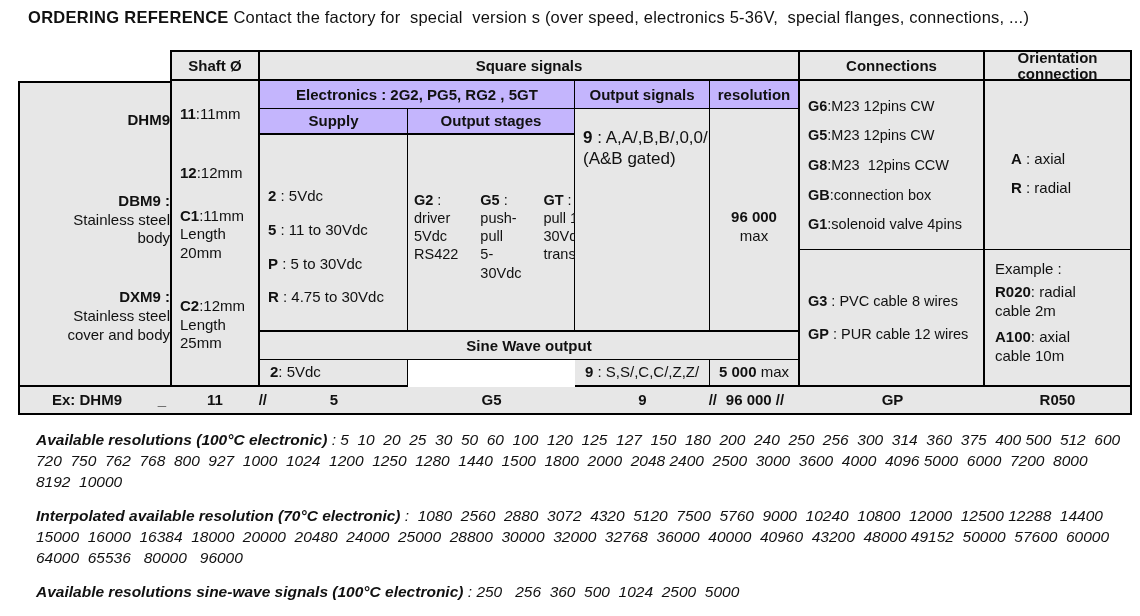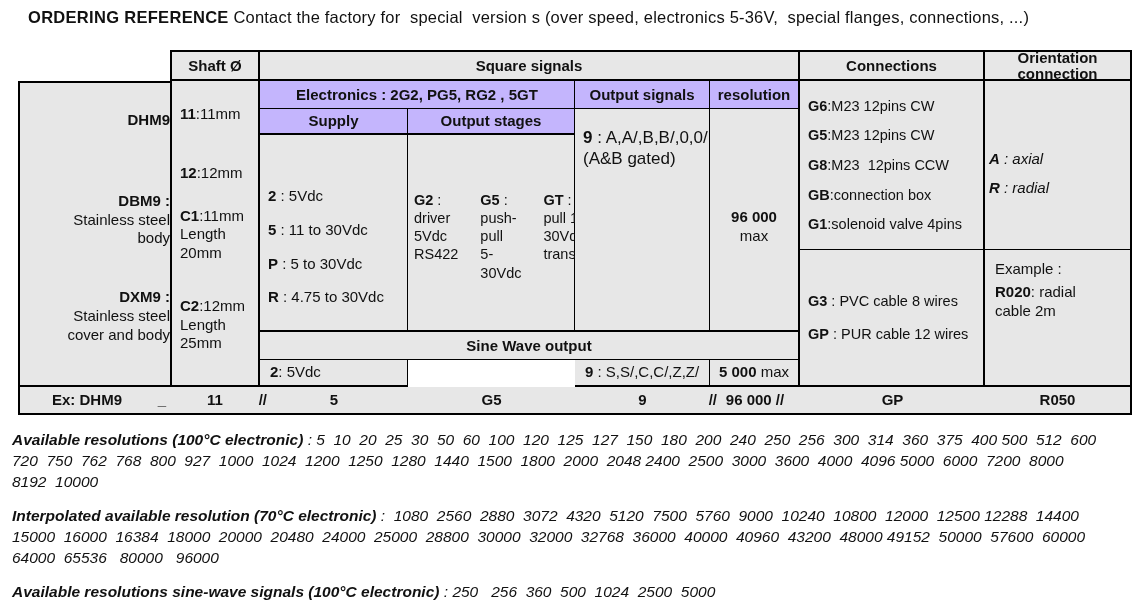--- a/index.html
+++ b/index.html
@@ -32,37 +32,37 @@
   .mb1{margin-top:28px;} .mb2{margin-top:62px;} .mb3{margin-top:40px;}
   .shaft-cell{padding-left:8px;font-size:15px;}
   .sh1{margin-top:24px;} .sh2{margin-top:40px;} .sh3{margin-top:24px;} .sh4{margin-top:34px;}
 
   .supply-body{padding:52px 0 0 8px;display:flex;flex-direction:column;gap:15px;font-size:15px;}
   .stages-body{padding:56px 0 0 6px;display:flex;flex-direction:row;gap:22px;font-size:14.5px;}
   .signals-body{display:flex;flex-direction:column;padding:18px 0 0 8px;font-size:17px;}
   .res-body{display:flex;flex-direction:column;justify-content:center;align-items:center;text-align:center;padding-top:14px;font-size:15px;}
 
   .conn-top{display:flex;flex-direction:column;justify-content:space-evenly;padding:4px 0 4px 8px;font-size:14.5px;}
-  .orient-top{display:flex;flex-direction:column;justify-content:center;gap:10px;padding:18px 0 0 4px;font-size:15px;font-style:italic;}
+  .orient-top{display:flex;flex-direction:column;justify-content:center;gap:10px;padding:18px 0 0 26px;font-size:15px;}
   .conn-bottom{display:flex;flex-direction:column;justify-content:center;gap:14px;padding-left:8px;font-size:14.5px;}
   .orient-bottom{padding:10px 0 0 10px;font-size:15px;}
   .orient-bottom .ex-title{margin-bottom:4px;}
   .orient-bottom .opt{margin-bottom:8px;}
 
   .sine-cell{display:flex;align-items:center;padding-left:10px;font-size:15px;}
   .sine-res{justify-content:center;padding-left:0;}
 
   .ex-row{display:grid;grid-template-columns:150px 90px 148px 167px 135px 90px 185px 145px;font-weight:bold;font-size:15px;}
   .exseg{position:relative;display:flex;align-items:center;justify-content:center;white-space:nowrap;}
   .exseg .sep{position:absolute;right:-7px;z-index:2;}
   .exseg-first{justify-content:flex-start;padding-left:32px;}
   .exseg-first .sep{right:4px;}
 
   
-  .notes{position:absolute;left:12px;top:430px;width:1086px;font-style:italic;font-size:15.5px;line-height:1.35;}
+  .notes{position:absolute;left:36px;top:430px;width:1086px;font-style:italic;font-size:15.5px;line-height:1.35;}
   .note{margin-bottom:13px;}
   .note-label{font-weight:bold;}
   .note-values{white-space:pre-wrap;}
 </style>
 </head>
 <body>
 
 <div class="title"><b>ORDERING REFERENCE</b><span> Contact the factory for  special  version s (over speed, electronics 5-36V,  special flanges, connections, ...)</span></div>
 
 <div class="otable">
@@ -132,20 +132,22 @@
   </div>
 
   <div class="cell conn-bottom br2 bb2" style="grid-area:5/7/8/8">
     <div class="opt"><b>G3</b><span> : PVC cable 8 wires</span></div>
     <div class="opt"><b>GP</b><span> : PUR cable 12 wires</span></div>
   </div>
   <div class="cell orient-bottom br2 bb2" style="grid-area:5/8/8/9">
     <div class="ex-title">Example :</div>
     <div class="opt"><b>R020</b><span>: radial
 cable 2m</span></div>
+    <div class="opt"><b>A100</b><span>: axial
+cable 10m</span></div>
   </div>
 
   <div class="cell hdr bt2 br2 bb1" style="grid-area:6/3/7/7">Sine Wave output</div>
   <div class="cell sine-cell br1 bb2" style="grid-area:7/3/8/4">
       <div class="opt"><b>2</b><span>: 5Vdc</span></div>
     </div>
   <div class="cell sine-cell br1 bb2" style="grid-area:7/5/8/6">
       <div class="opt"><b>9</b><span> : S,S/,C,C/,Z,Z/</span></div>
     </div>
   <div class="cell sine-cell sine-res br2 bb2" style="grid-area:7/6/8/7">

